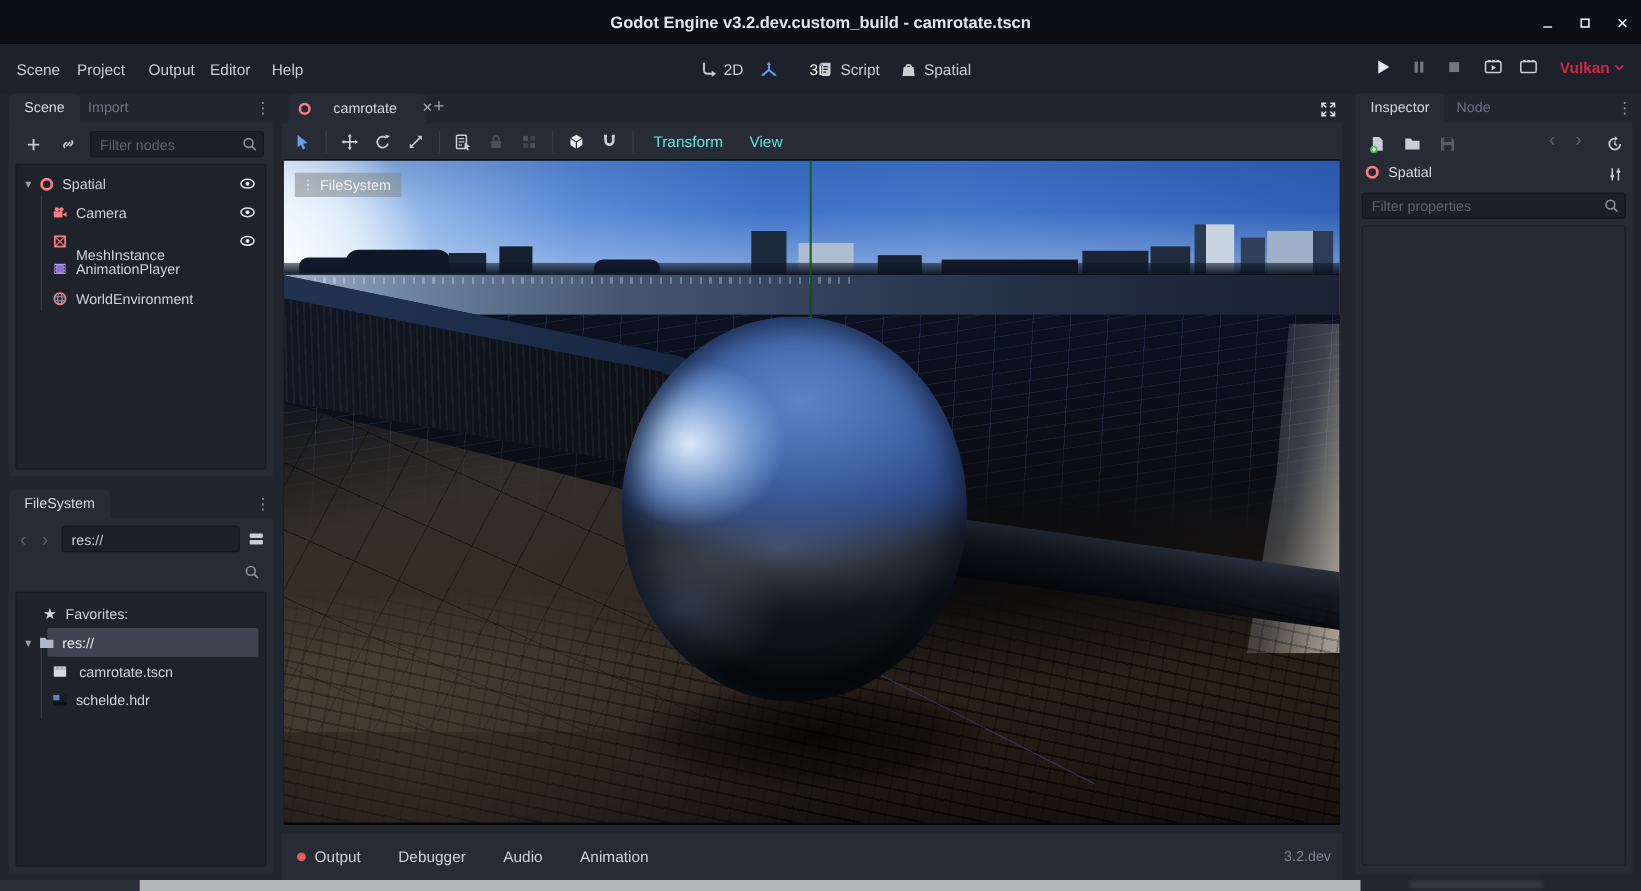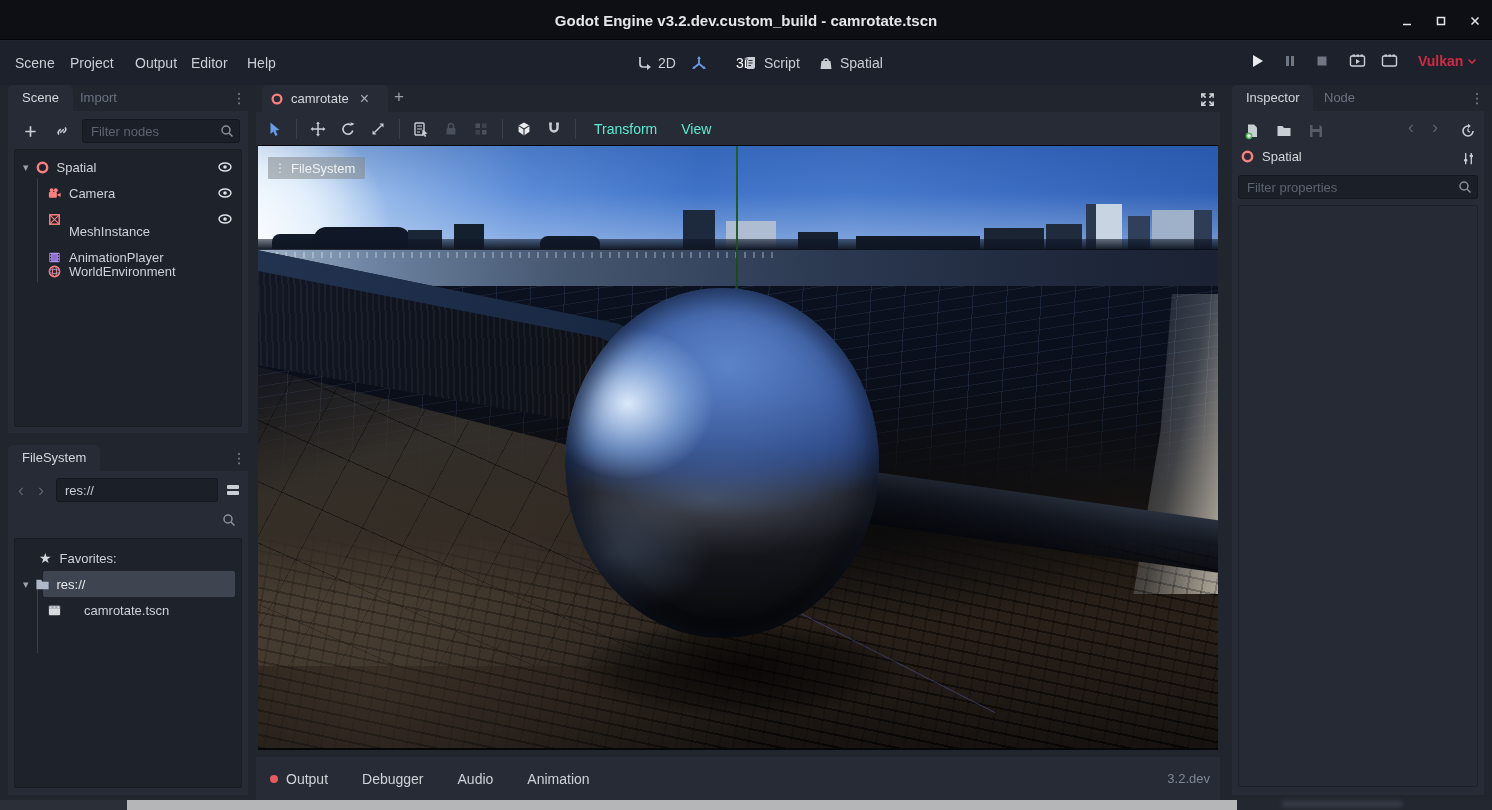--- a/index.html
+++ b/index.html
@@ -32,21 +32,21 @@
   .input::placeholder { color:#5d6370; }
   .search-ic { position:absolute; }
   .treebox { position:absolute; background:#1d222b; border:1px solid #171b22; border-radius:2px; }
   .trow { position:absolute; left:0; right:0; height:26px; display:flex; align-items:center; font-size:13px; color:#cfd2d7;}
   .trow .lbl { white-space:nowrap; }
   .guide { position:absolute; background:#3a4048; }
 
   
   .vp-tabbar { position:absolute; left:256px; top:85px; width:964px; height:27px; }
   .scene-tab { position:absolute; left:6px; top:0; width:126px; height:27px; background:#262b35; border-radius:5px 5px 0 0;
-               display:flex; align-items:center; gap:7px; padding:0 8px; font-size:13px; color:#d4d7dc;}
+               display:flex; align-items:center; gap:19px; padding:0 8px; font-size:13px; color:#d4d7dc;}
   .vp-toolbar { position:absolute; left:256px; top:112px; width:964px; height:33px; background:#262b35; display:flex; align-items:center; }
   .tbtn { width:30px; height:26px; display:flex; align-items:center; justify-content:center; border-radius:3px;}
   .tsep { width:1px; height:20px; background:#3a3f4a; margin:0 6px;}
   .tmenu { font-size:14px; color:#5eead4; padding:0 12px; }
 
   .viewport { position:absolute; left:258px; top:145px; width:960px; height:605px; background:#0c1220; overflow:hidden;
               border-top:1px solid #05070b; border-bottom:2px solid #05070b;}
   .sky { position:absolute; left:0; top:0; right:0; height:104px;
     background:
       radial-gradient(circle 200px at -15px 100px, rgba(255,255,255,.97), rgba(236,245,253,.8) 40%, rgba(210,228,248,0) 75%),
@@ -308,21 +308,21 @@
             </svg>
           </span>
         <span class="lbl" style="margin-left:7px;margin-top:24px;">MeshInstance</span>
         <span class="eyecell">
             <svg width="16" height="16" viewBox="0 0 16 16">
               <ellipse cx="8" cy="8" rx="6" ry="4" fill="none" stroke="#dfe2e6" stroke-width="1.4"></ellipse>
               <circle cx="8" cy="8" r="1.8" fill="#dfe2e6"></circle>
             </svg>
           </span>
       </div>
-      <div class="trow" style="top:94px;text-align:right;">
+      <div class="trow" style="top:81px;text-align:right;">
         <span style="margin-left:32px;">
             <svg width="15" height="15" viewBox="0 0 16 16">
               <rect x="2.5" y="3" width="11" height="10" rx="1" fill="#b18ff1"></rect>
               <rect x="5" y="4.5" width="6" height="7" fill="#8f6fd0"></rect>
               <rect x="3.2" y="4.2" width="1.2" height="1.6" fill="#262b35"></rect>
               <rect x="3.2" y="7.2" width="1.2" height="1.6" fill="#262b35"></rect>
               <rect x="3.2" y="10.2" width="1.2" height="1.6" fill="#262b35"></rect>
               <rect x="11.6" y="4.2" width="1.2" height="1.6" fill="#262b35"></rect>
               <rect x="11.6" y="7.2" width="1.2" height="1.6" fill="#262b35"></rect>
               <rect x="11.6" y="10.2" width="1.2" height="1.6" fill="#262b35"></rect>
@@ -385,21 +385,31 @@
       <div class="trow" style="top:58px;">
         <span style="margin-left:32px;">
             <svg width="15" height="15" viewBox="0 0 16 16">
               <rect x="2" y="3" width="12" height="10" rx="1" fill="#d7dade"></rect>
               <rect x="2" y="3" width="12" height="3" fill="#9aa0a8"></rect>
               <rect x="3" y="3.6" width="1.8" height="1.8" fill="#d7dade"></rect>
               <rect x="7" y="3.6" width="1.8" height="1.8" fill="#d7dade"></rect>
               <rect x="11" y="3.6" width="1.8" height="1.8" fill="#d7dade"></rect>
             </svg>
           </span>
-        <span class="lbl" style="margin-left:22px;">camrotate.tscn</span>
+        <span class="lbl" style="margin-left:10px;">camrotate.tscn</span>
+      </div>
+      <div class="trow" style="top:84px;">
+        <span style="margin-left:32px;">
+            <svg width="15" height="15" viewBox="0 0 16 16">
+              <rect x="1.5" y="3" width="13" height="10" fill="#141a28"></rect>
+              <path d="M1.5 3h6v5h-6z" fill="#5d82c0"></path>
+              <path d="M1.5 10h13v3h-13z" fill="#0b0e16"></path>
+            </svg>
+          </span>
+        <span class="lbl" style="margin-left:7px;">schelde.hdr</span>
       </div>
     </div>
   </div>
 </div>
 
 <div class="vp-tabbar">
   <div class="scene-tab">
     <span>
         <svg width="14" height="14" viewBox="0 0 16 16">
           <circle cx="8" cy="8" r="5" fill="none" stroke="#fc7f7f" stroke-width="2.6"></circle>

